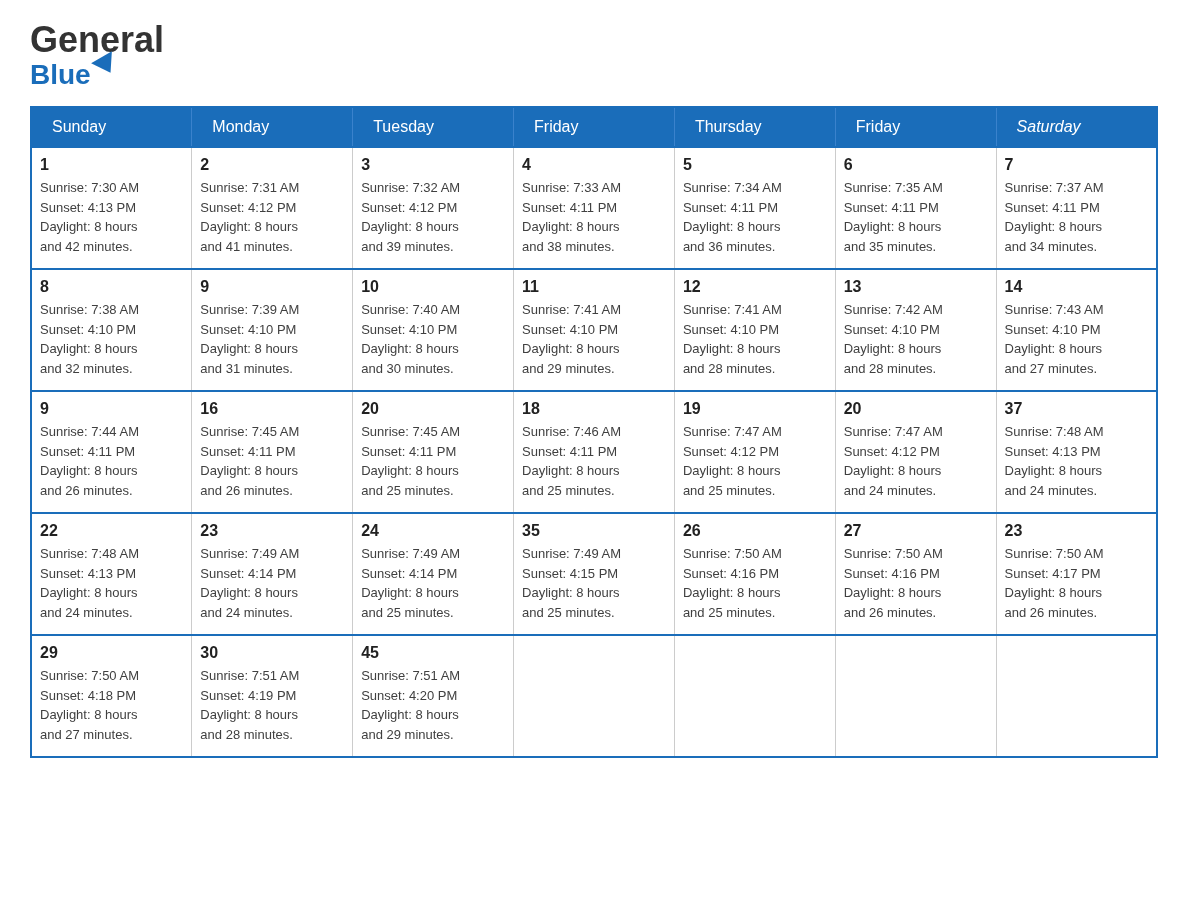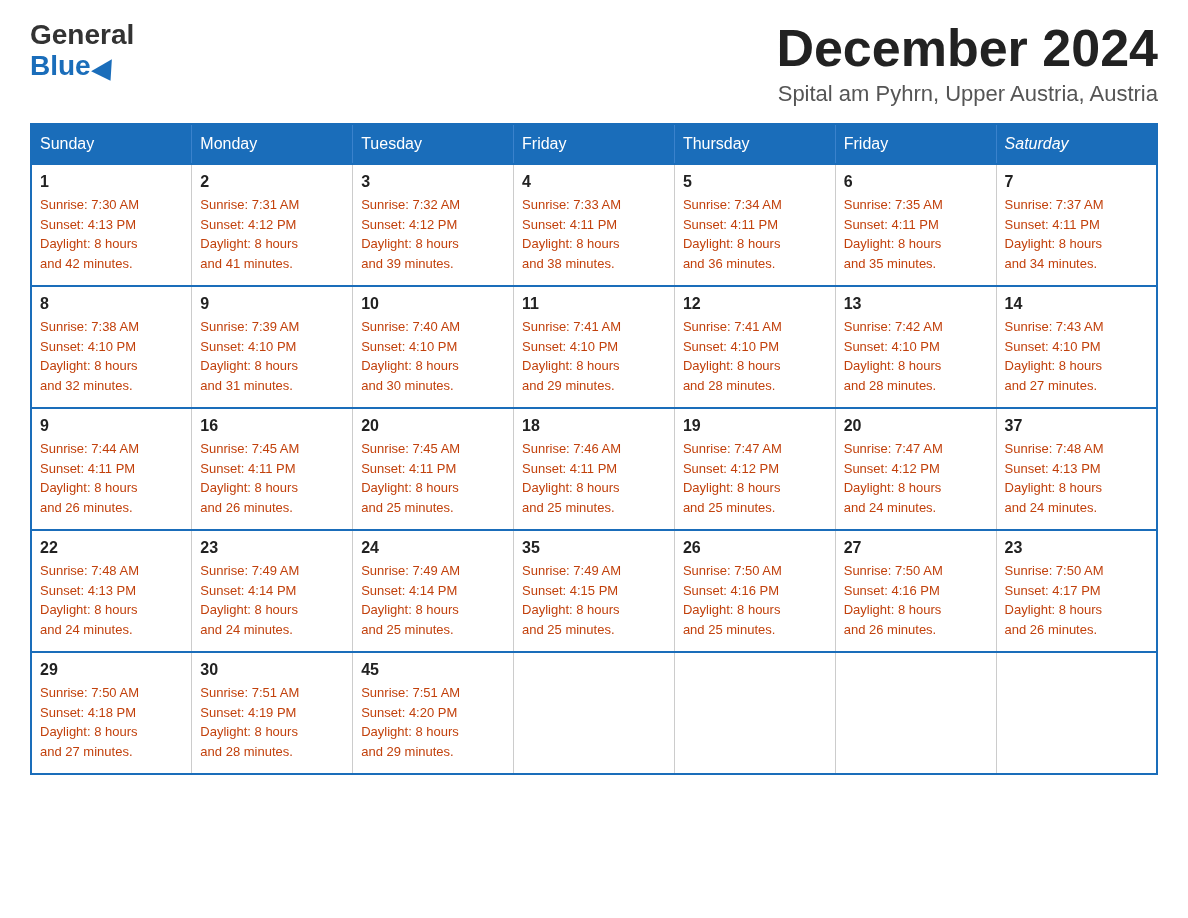--- a/index.html
+++ b/index.html
@@ -15,30 +15,30 @@
       justify-content: space-between;
       align-items: flex-start;
       margin-bottom: 16px;
     }
     .logo {
       display: flex;
       flex-direction: column;
       line-height: 1.1;
     }
     .logo-general {
-      font-size: 28px;
+      font-size: 36px;
       font-weight: bold;
       color: #333;
     }
     .logo-blue {
       font-size: 28px;
       font-weight: bold;
       color: #1a6dba;
       display: flex;
-      align-items: flex-end;
+      align-items: flex-start;
     }
     .logo-triangle {
       width: 0;
       height: 0;
       border-left: 12px solid transparent;
       border-right: 12px solid transparent;
       border-top: 18px solid #1a6dba;
       transform: rotate(-30deg);
       margin-left: 3px;
       margin-top: -4px;
@@ -62,21 +62,21 @@
       border-collapse: collapse;
       border: 2px solid #1a6dba;
     }
     .calendar-table thead tr {
       background-color: #1a6dba;
     }
     .calendar-table thead th {
       color: #fff;
       font-size: 16px;
       font-weight: normal;
-      padding: 10px 8px;
+      padding: 10px 20px;
       border-right: 1px solid #3a82cc;
       text-align: left;
     }
     .calendar-table thead th:last-child {
       border-right: none;
       font-style: italic;
     }
     .calendar-table tbody tr {
       border-top: 2px solid #1a6dba;
     }
@@ -94,41 +94,37 @@
     }
     .day-number {
       font-size: 16px;
       font-weight: bold;
       color: #222;
       display: block;
       margin-bottom: 4px;
     }
     .day-info {
       font-size: 13px;
-      color: #c2410c;
+      color: #404040;
       line-height: 1.5;
     }
     .empty-cell {
       background: #fff;
     }
   </style>
 </head>
 <body>
 
 <div class="header-area">
   <div class="logo">
     <span class="logo-general">General</span>
     <span class="logo-blue">
       <span>Blue</span>
       <span class="logo-triangle"></span>
     </span>
-  </div>
-  <div class="title-area">
-    <div class="month-title">December 2024</div>
-    <div class="location-title">Spital am Pyhrn, Upper Austria, Austria</div>
   </div>
 </div>
 
 <table class="calendar-table">
   <thead>
     <tr>
     <th>Sunday</th>
         <th>Monday</th>
         <th>Tuesday</th>
         <th>Friday</th>

